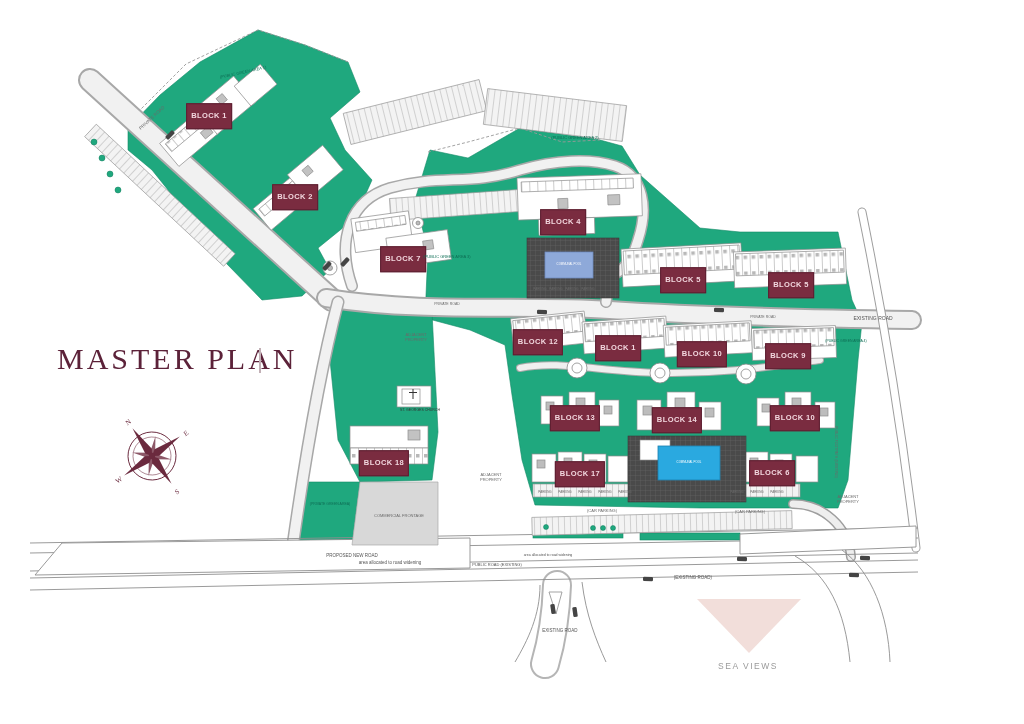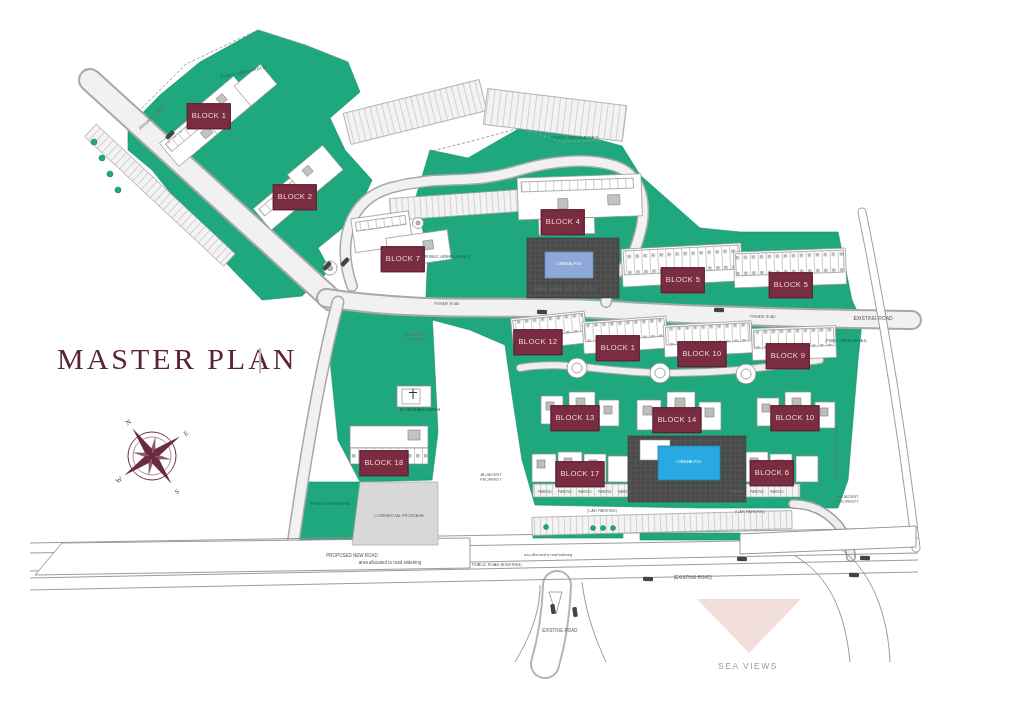--- a/index.html
+++ b/index.html
@@ -3,21 +3,21 @@
 <meta charset="utf-8">
 <style>
   html,body{margin:0;padding:0;background:#ffffff;}
   .stage{position:relative;width:1024px;height:724px;background:#fff;overflow:hidden;
          font-family:"Liberation Sans",sans-serif;}
   svg{position:absolute;left:0;top:0;}
   .title{position:absolute;left:57px;top:342px;font:400 30px "Liberation Serif",serif;
          color:#5c2239;letter-spacing:3px;white-space:nowrap;}
   .tdiv{position:absolute;left:259px;top:348px;width:2px;height:25px;background:#c2b0b6;}
   .blk{position:absolute;transform:translate(-50%,-50%);background:#7a2c40;color:#f2d7de;
-       font-weight:normal;font-size:7.5px;padding:8px 4px;letter-spacing:.4px;
+       font-weight:bold;font-size:7.5px;padding:8px 4px;letter-spacing:.4px;
        border:1px solid #5c1f31;white-space:nowrap;line-height:1;}
   .t{position:absolute;font-size:4.5px;line-height:1.25;color:#6a6a6a;white-space:nowrap;
      transform:translate(-50%,-50%);}
   .tg{color:#0e6e55;}
   .tw{white-space:normal;width:30px;text-align:center;}
   .sea{position:absolute;left:748px;top:618px;transform:translate(-50%,-50%);
        font-size:8.5px;letter-spacing:1.5px;color:#9a9a9a;margin-top:48px;}
 </style>
 </head>
 <body>

